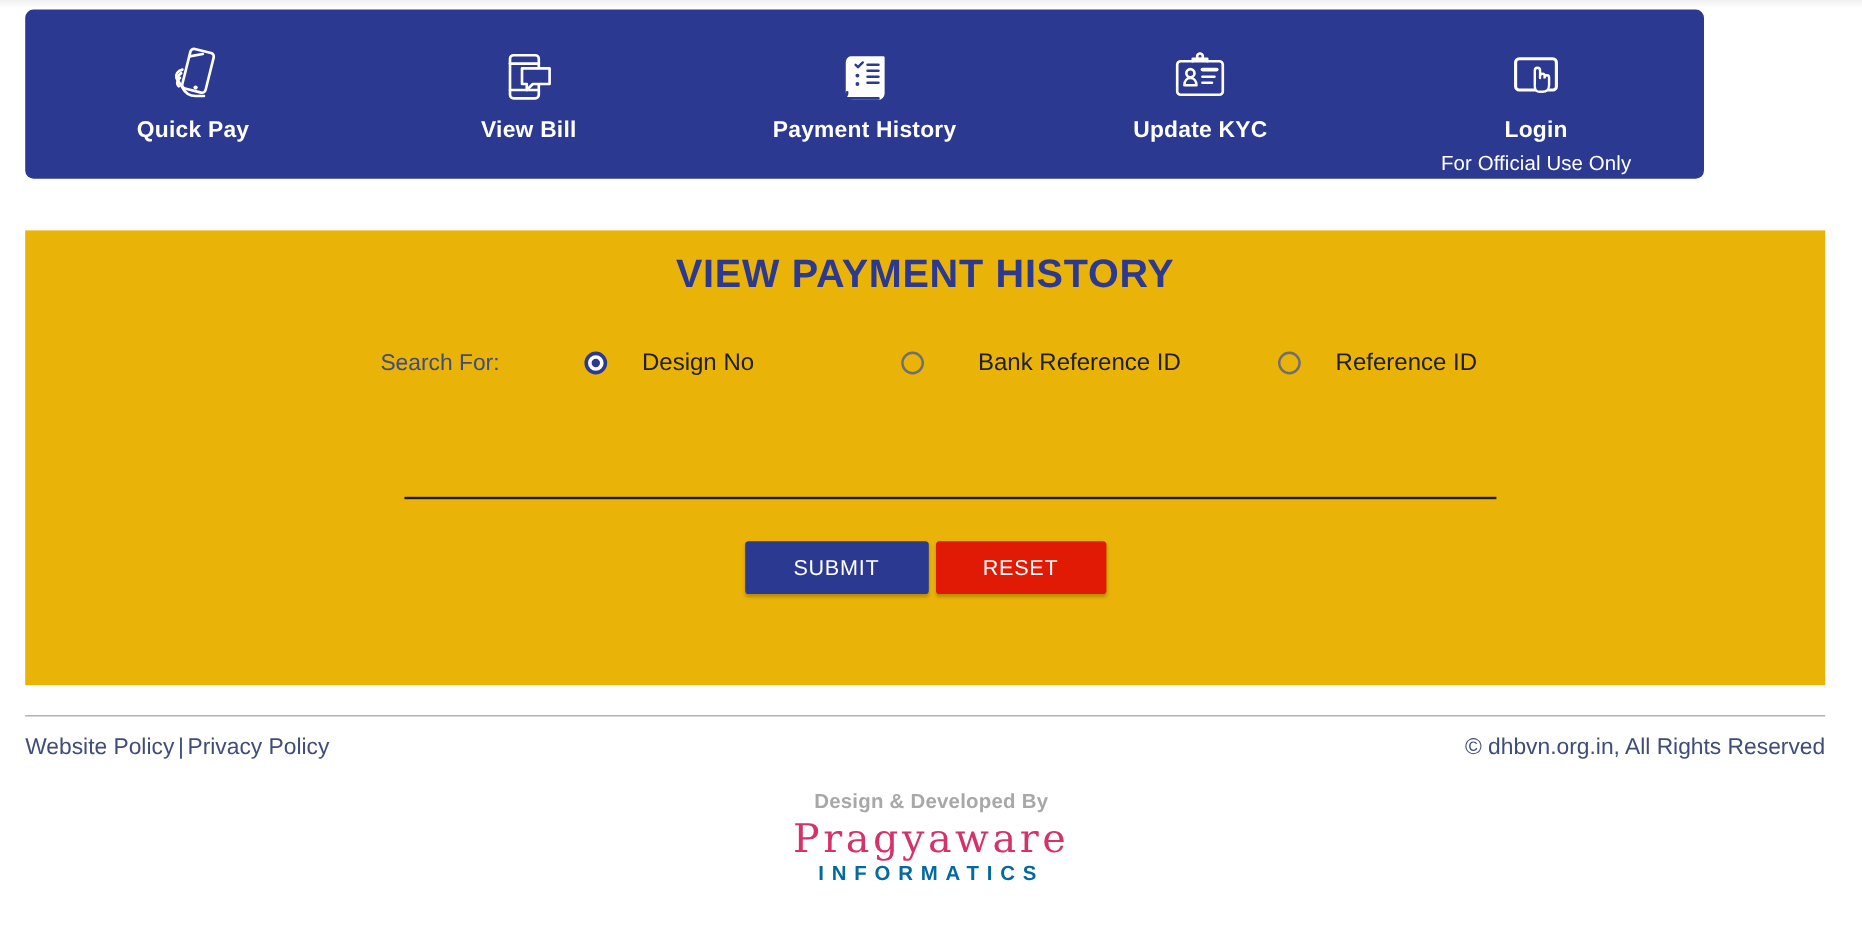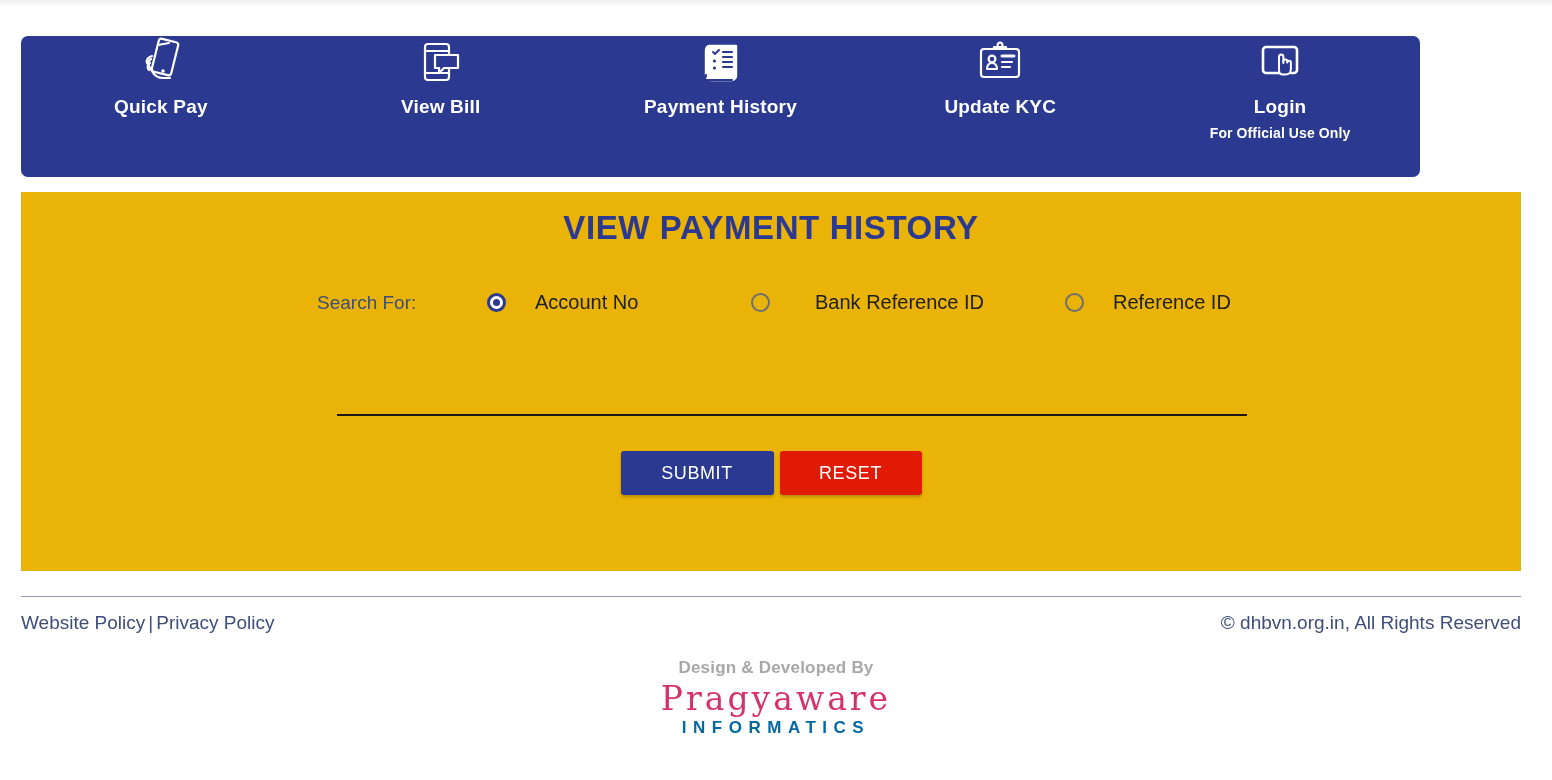--- a/index.html
+++ b/index.html
@@ -24,28 +24,29 @@
     top: 0; left: 0;
     width: 1552px;
     height: 7px;
     background: linear-gradient(to bottom, #f0f0f0 0%, #fbfbfb 70%, #ffffff 100%);
   }
 
   
   .header-nav {
     position: absolute;
     left: 21px;
-    top: 36px;
+    top: 8px;
     width: 1399px;
     height: 141px;
     background: #2b3990;
     border-radius: 7px;
     display: flex;
     align-items: flex-start;
     justify-content: space-around;
+    padding-top: 30px;
   }
   .nav-item {
     width: 260px;
     display: flex;
     flex-direction: column;
     align-items: center;
     cursor: pointer;
     text-decoration: none;
   }
   .nav-icon {
@@ -57,22 +58,22 @@
   }
   .nav-label {
     color: #ffffff;
     font-size: 19px;
     font-weight: bold;
     letter-spacing: 0.2px;
     line-height: 1.2;
   }
   .nav-sublabel {
     color: #ffffff;
-    font-size: 14px;
-    font-weight: bold;
+    font-size: 17px;
+    font-weight: normal;
     margin-top: 6px;
     letter-spacing: 0.1px;
   }
 
   
   .content-panel {
     position: absolute;
     left: 21px;
     top: 192px;
     width: 1500px;
@@ -338,21 +339,21 @@
 
     <h1 class="panel-title">VIEW PAYMENT HISTORY</h1>
 
     <div class="search-row">
       <span class="search-for-label">Search For:</span>
 
       <div class="radio-group">
 
         <label class="radio-option opt-0">
           <span class="radio-circle checked"></span>
-          <span class="radio-label">Account No</span>
+          <span class="radio-label">Design No</span>
         </label>
 
         <label class="radio-option opt-1">
           <span class="radio-circle"></span>
           <span class="radio-label">Bank Reference ID</span>
         </label>
 
         <label class="radio-option opt-2">
           <span class="radio-circle"></span>
           <span class="radio-label">Reference ID</span>

